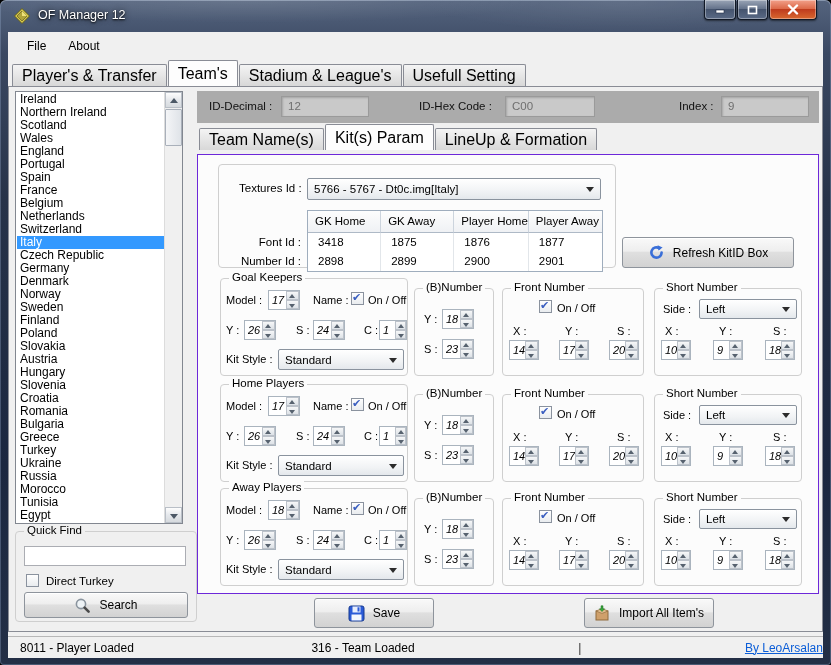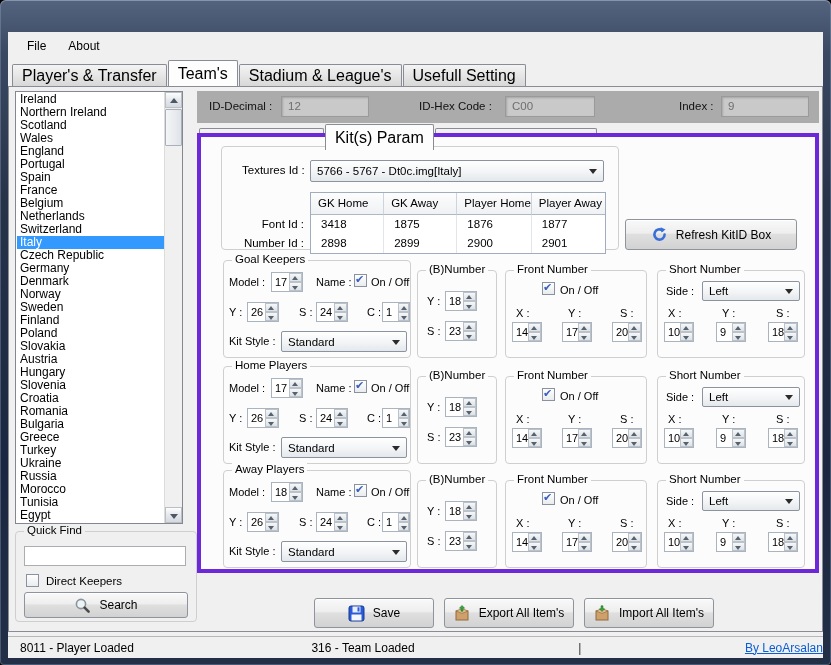--- a/index.html
+++ b/index.html
@@ -57,32 +57,32 @@
   .btn3d{border:1px solid #8e949c;border-radius:3px;background:linear-gradient(#f9f9f9,#eeeeee 45%,#dfdfdf 50%,#d2d2d2);
     display:flex;align-items:center;justify-content:center;gap:8px;font-size:12px;box-sizing:border-box;
     box-shadow:inset 0 1px 0 #fff;}
   
   .idband{position:absolute;left:188px;top:4px;width:622px;height:32px;background:#ababab;}
   .idband .blbl{position:absolute;top:9px;font-size:11.5px;color:#111;white-space:nowrap;}
   .idbox{position:absolute;top:5px;height:21px;background:#c9c9c9;border:1px solid #9a9a9a;box-sizing:border-box;
     box-shadow:inset 1px 1px 2px rgba(0,0,0,.18);color:#6f6f6f;font-size:11.5px;padding:3px 0 0 6px;}
   
   .innertabs{position:absolute;left:190px;top:38px;height:25px;display:flex;align-items:flex-end;}
-  .panel{position:absolute;left:188px;top:46px;width:622px;height:440px;background:#fcfcfc;border:4px solid #6d28d9;box-sizing:border-box;z-index:2;}
+  .panel{position:absolute;left:188px;top:67px;width:622px;height:440px;background:#fcfcfc;border:1px solid #6d28d9;box-sizing:border-box;z-index:2;}
   .combo{position:absolute;height:22px;border:1px solid #8a939e;border-radius:2px;background:linear-gradient(#ffffff,#f1f3f5 60%,#e4e8ec);
     display:flex;align-items:center;padding-left:6px;font-size:11.5px;box-sizing:border-box;white-space:nowrap;}
   .combo .arr{position:absolute;right:6px;top:8px;width:0;height:0;border-left:4px solid transparent;border-right:4px solid transparent;border-top:5px solid #2b2b2b;}
   .ktable{position:absolute;left:108px;top:45px;width:294px;background:#fff;border:1px solid #9fadbd;display:grid;grid-template-columns:repeat(4,1fr);}
   .ktable .hc{background:linear-gradient(#fdfdfd,#eff1f4);border-right:1px solid #ccd4dd;border-bottom:1px solid #aeb9c6;height:21px;line-height:21px;padding-left:7px;font-size:11.5px;white-space:nowrap;}
   .ktable .dc{border-right:1px solid #e2e6ea;height:19px;line-height:19px;padding-left:10px;font-size:11.5px;}
   .ktable .hc:nth-child(4n),.ktable .dc:nth-child(4n){border-right:none;}
   .rowlbl{position:absolute;width:86px;text-align:right;font-size:11.5px;white-space:nowrap;}
   
   .spin{position:absolute;height:20px;border:1px solid #aab4be;background:#fff;display:flex;box-sizing:border-box;}
-  .spin .v{flex:1;font-size:11px;padding:3px 12px 0 3px;overflow:hidden;}
+  .spin .v{flex:1;font-size:11px;padding:3px 12px 0 3px;overflow:hidden;font-style:italic;}
   .spin .ud{width:13px;display:flex;flex-direction:column;}
   .spin .ud b{flex:1;position:relative;background:linear-gradient(#f6f7f8,#dde2e7);border:1px solid #bcc2ca;box-sizing:border-box;}
   .spin .ud b::after{content:"";position:absolute;left:2px;width:0;height:0;border-left:3px solid transparent;border-right:3px solid transparent;}
   .spin .ud b.up::after{top:2px;border-bottom:4px solid #57626f;}
   .spin .ud b.dn::after{top:3px;border-top:4px solid #57626f;}
   .section{position:absolute;left:0;width:622px;height:100px;}
   .main-gb{left:22px;top:0;width:188px;height:98px;}
   .bnum-gb{left:216px;top:10px;width:80px;height:88px;}
   .front-gb{left:304px;top:10px;width:142px;height:88px;}
   .short-gb{left:456px;top:10px;width:148px;height:88px;}
@@ -90,20 +90,46 @@
   .statusbar{position:absolute;left:0;right:0;top:604px;height:21px;background:#f0f0f0;border-top:1px solid #b7b7b7;display:flex;align-items:center;font-size:12px;justify-content:space-between;}
   .statusbar .s-item{margin-left:12px;white-space:nowrap;}
   .statusbar .link{color:#0b5dd7;text-decoration:underline;}
   .sep{color:#333;}
 </style>
 </head>
 <body>
 
 <div id="app">
   <div class="window">
+    <div class="titlebar">
+      <div class="shine"></div>
+      <svg class="app-icon" viewBox="0 0 16 16">
+        <polygon points="8,0.5 15.5,8 8,15.5 0.5,8" fill="#d9c94b" stroke="#5d5a20" stroke-width="1"></polygon>
+        <polygon points="8,3 13,8 8,13 3,8" fill="#b1a43a" stroke="#6d682a" stroke-width="0.8"></polygon>
+        <polygon points="8,3 13,8 8,8" fill="#efe27a"></polygon>
+      </svg>
+      <span class="title-text">OF Manager 12</span>
+      <div class="win-btns">
+        <div class="wbn minb">
+          <svg width="10" height="9" viewBox="0 0 10 9">
+              <rect x="1" y="5" width="8" height="3" fill="#fff" stroke="#23314a" stroke-width="0.6"></rect>
+            </svg>
+        </div>
+        <div class="wbn maxb">
+          <svg width="11" height="10" viewBox="0 0 11 10">
+              <rect x="1.5" y="1.5" width="8" height="7" fill="none" stroke="#fff" stroke-width="1.6"></rect>
+            </svg>
+        </div>
+        <div class="wbn clsb">
+          <svg width="12" height="11" viewBox="0 0 12 11">
+              <path d="M2 1.5 L10 9.5 M10 1.5 L2 9.5" stroke="#fff" stroke-width="2.4" stroke-linecap="round"></path>
+            </svg>
+        </div>
+      </div>
+    </div>
 
     <div class="client">
       <div class="menubar">
           <div class="menu-item">File</div>
           <div class="menu-item">About</div>
         </div>
       <div class="tabstrip">
           <div class="tab">Player's &amp; Transfer</div>
           <div class="tab active">Team's</div>
           <div class="tab">Stadium &amp; League's</div>
@@ -156,21 +182,21 @@
             <div class="btn dn">
                 <i class="tri"></i>
               </div>
           </div>
         </div>
 
         <div class="gb on-gray" style="left:6px;top:444px;width:182px;height:91px;">
           <span class="lg">Quick Find</span>
           <input class="qf-input" value="" style="">
           <span class="cb" style="position:absolute;left:10px;top:42px;"></span>
-          <span class="lbl" style="left:30px;top:43px;font-size:11.5px;">Direct Keepers</span>
+          <span class="lbl" style="left:30px;top:43px;font-size:11.5px;">Direct Turkey</span>
           <div class="btn3d" style="position:absolute;left:8px;top:60px;width:164px;height:26px;">
             <svg width="17" height="17" viewBox="0 0 17 17">
               <circle cx="7" cy="7" r="4.6" fill="#eef3f6" stroke="#8a949e" stroke-width="1.6"></circle>
               <line x1="10.6" y1="10.6" x2="14.6" y2="14.6" stroke="#4a4a4a" stroke-width="2.6" stroke-linecap="round"></line>
             </svg>
             <span>Search</span>
           </div>
         </div>
 
         <div class="idband">
@@ -602,28 +628,20 @@
 
         <div class="btn3d" style="position:absolute;left:305px;top:511px;width:120px;height:30px;">
           <svg width="17" height="17" viewBox="0 0 17 17">
             <rect x="1" y="1" width="15" height="15" rx="2" fill="#2b5bd7" stroke="#173a8f"></rect>
             <rect x="4.5" y="1.5" width="8" height="6" fill="#e8eefc"></rect>
             <rect x="9.5" y="2.3" width="2" height="4.2" fill="#2b5bd7"></rect>
             <rect x="3.5" y="9.5" width="10" height="6" fill="#f4f7fd"></rect>
           </svg>
           <span>Save</span>
         </div>
-        <div class="btn3d" style="position:absolute;left:435px;top:511px;width:130px;height:30px;">
-          <svg width="17" height="17" viewBox="0 0 17 17">
-            <rect x="2" y="6" width="12" height="9" fill="#cfa06b" stroke="#8f6a3c"></rect>
-            <polygon points="2,6 8,3.6 14,6 8,8.4" fill="#e5c193" stroke="#8f6a3c" stroke-width="0.7"></polygon>
-            <polygon points="7,6.2 9,6.2 9,3.2 10.6,3.2 8,0.4 5.4,3.2 7,3.2" fill="#37a93c" stroke="#1d6b21" stroke-width="0.5"></polygon>
-          </svg>
-          <span>Export All Item's</span>
-        </div>
         <div class="btn3d" style="position:absolute;left:575px;top:511px;width:130px;height:30px;">
           <svg width="17" height="17" viewBox="0 0 17 17">
             <rect x="2" y="6" width="12" height="9" fill="#cfa06b" stroke="#8f6a3c"></rect>
             <polygon points="2,6 8,3.6 14,6 8,8.4" fill="#e5c193" stroke="#8f6a3c" stroke-width="0.7"></polygon>
             <polygon points="7,0.8 9,0.8 9,3.8 10.6,3.8 8,6.6 5.4,3.8 7,3.8" fill="#37a93c" stroke="#1d6b21" stroke-width="0.5"></polygon>
           </svg>
           <span>Import All Item's</span>
         </div>
       </div>
 

